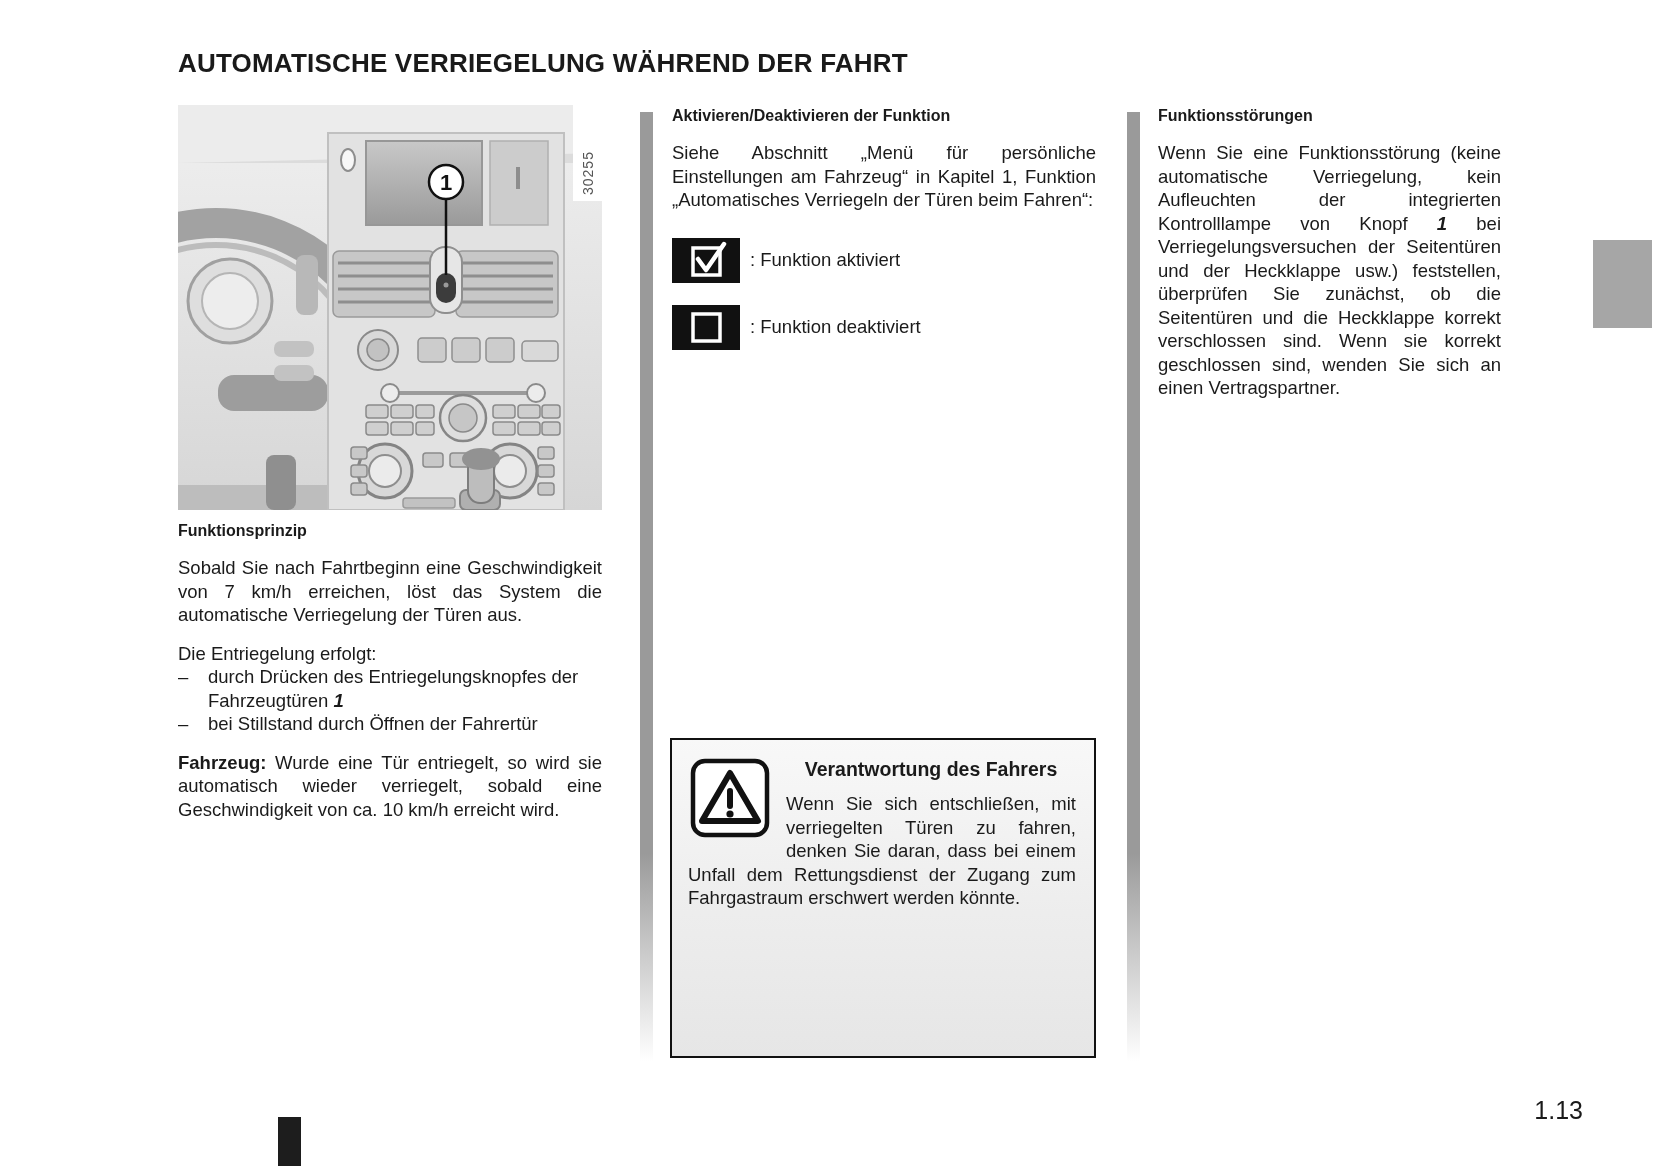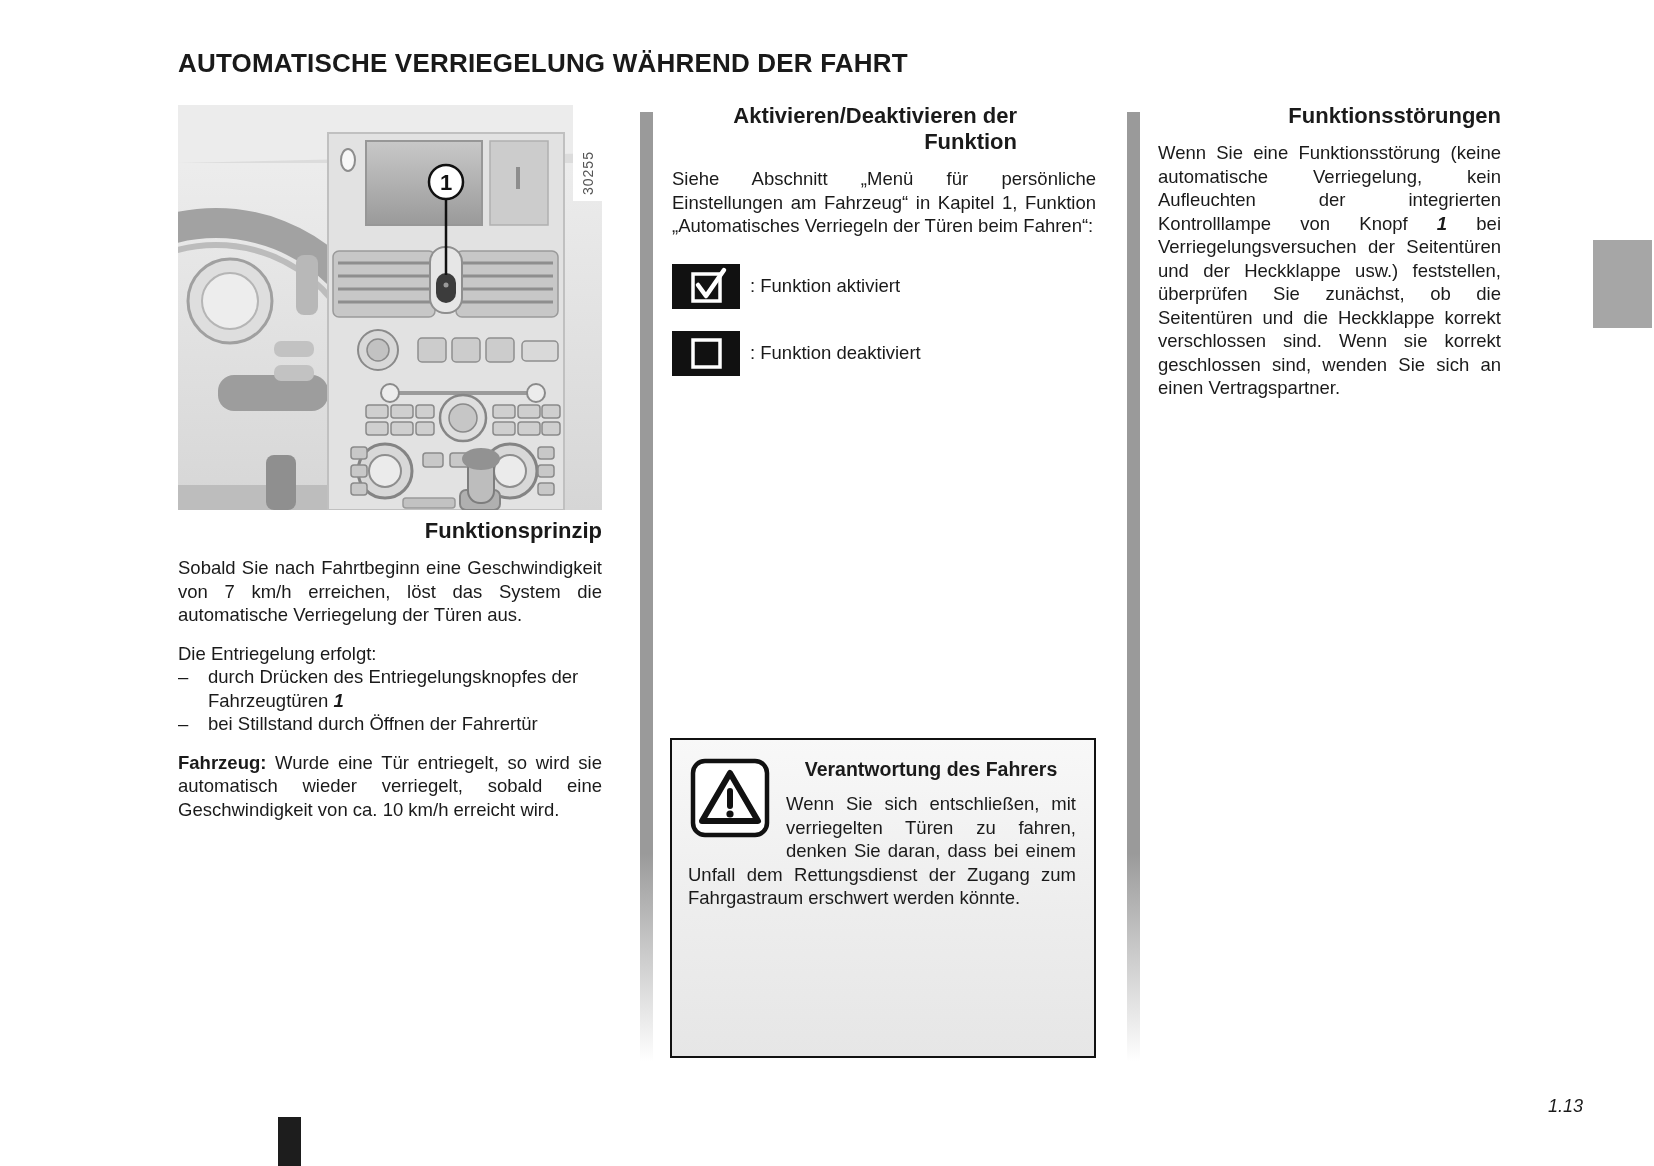--- a/index.html
+++ b/index.html
@@ -14,21 +14,21 @@
   }
   
   .figure {
     position:absolute; left:178px; top:105px; width:424px; height:405px;
     background:#e6e6e6; overflow:hidden;
   }
   .left-col { position:absolute; left:178px; top:518px; width:424px; }
   .right-col { position:absolute; left:1158px; top:103px; width:343px; }
   .mid-col { position:absolute; left:672px; top:103px; width:424px; }
 
-  h2.sec { font-size:22px; font-weight:bold; margin-bottom:12px; line-height:26px;text-align:right; }
+  h2.sec { font-size:16px; font-weight:bold; margin-bottom:12px; line-height:26px; }
   .mid-col h2.sec { max-width:345px; }
   p.body, .body {
     font-size:18.5px; line-height:23.5px; text-align:justify;
   }
   p.body { margin-bottom:15px; }
   .list-intro { margin-bottom:0 !important; }
   .bullet { display:flex; font-size:18.5px; line-height:23.5px; }
   .bullet .dash { width:30px; flex:0 0 30px; }
   .bullet .btxt { flex:1; text-align:left; }
   .ref-num { font-weight:bold; font-style:italic; }
@@ -37,21 +37,21 @@
 
   
   .vdiv {
     position:absolute; width:13px; top:112px; height:950px;
     background:linear-gradient(to bottom, #9a9a9a 0%, #9a9a9a 78%, rgba(154,154,154,0) 100%);
   }
   .vdiv.one { left:640px; }
   .vdiv.two { left:1127px; }
   .side-tab { position:absolute; left:1593px; top:240px; width:61px; height:88px; background:#a6a6a6; }
   .print-mark { position:absolute; left:278px; top:1117px; width:23px; height:49px; background:#1d1d1d; }
-  .page-num { position:absolute; left:1430px; top:1096px; width:153px; text-align:right; font-size:18px;font-style:italic; }
+  .page-num { position:absolute; left:1430px; top:1096px; width:153px; text-align:right; font-size:25px; }
 
   
   .opt-row { display:flex; align-items:center; margin-top:22px;gap:8px; }
   .opt-row.first { margin-top:26px; }
   .opt-icon { width:68px; height:45px; background:#111; flex:0 0 68px; display:block; }
   .opt-label { font-size:18.5px; margin-left:2px; }
 
   
   .warn-box {
     position:absolute; left:670px; top:738px; width:426px; height:320px;

